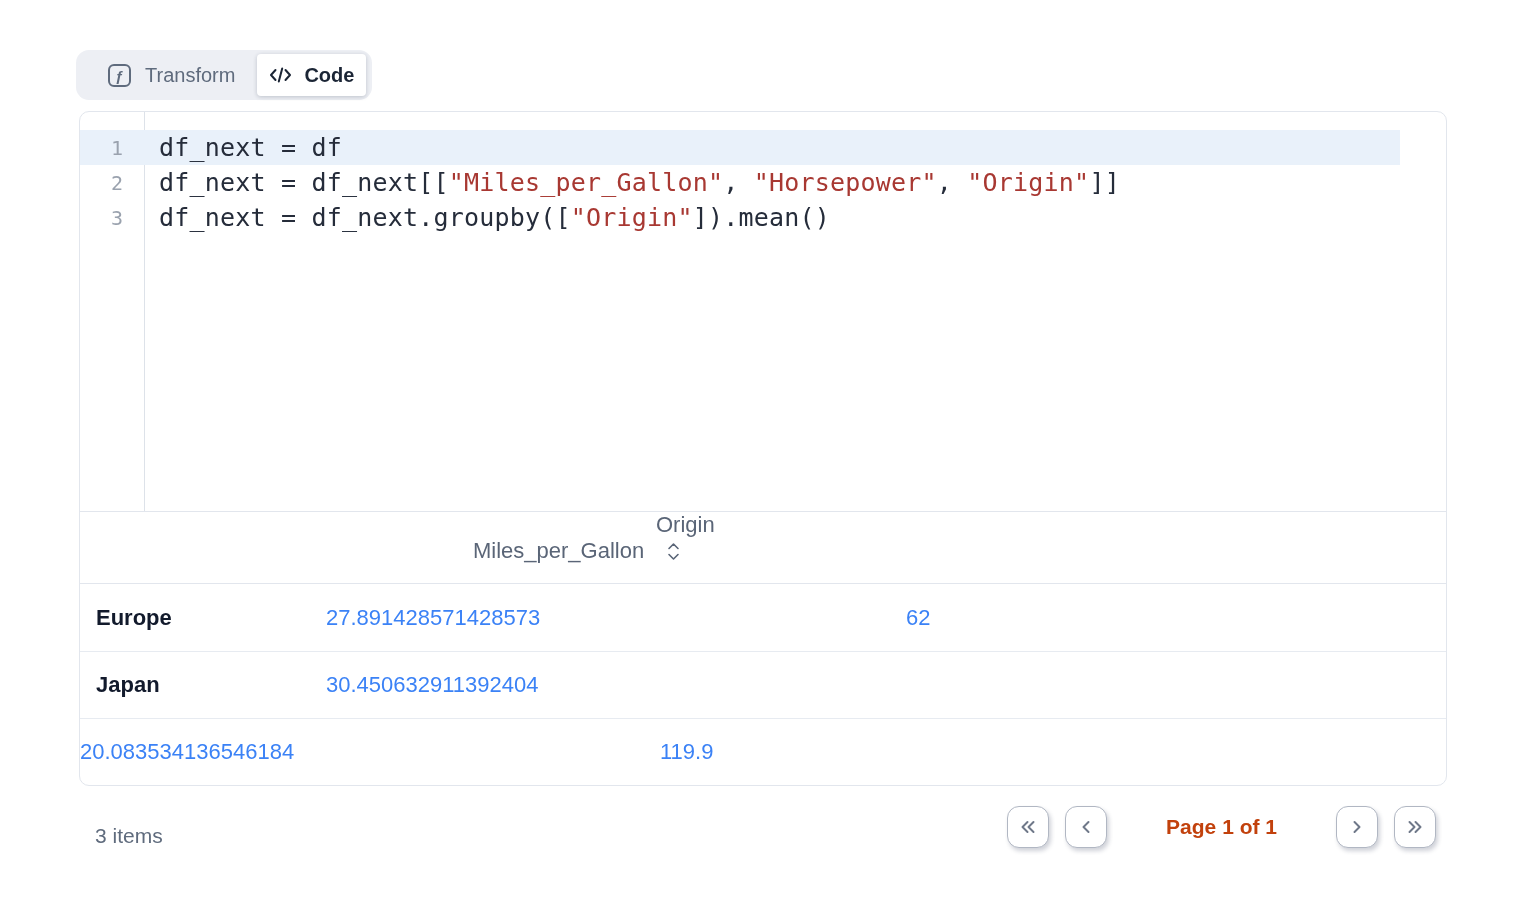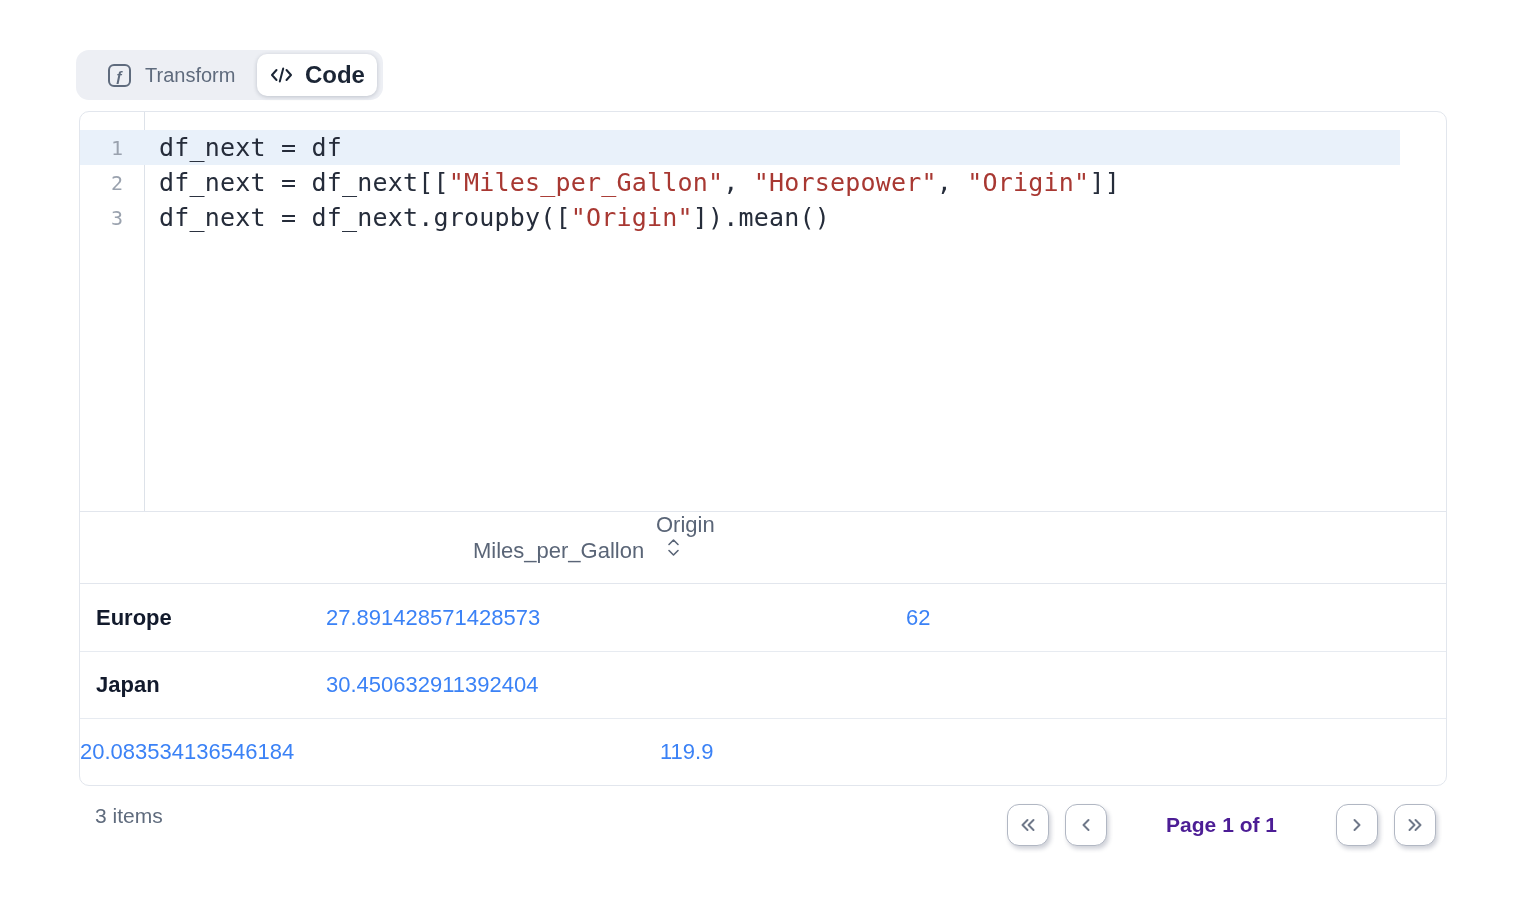--- a/index.html
+++ b/index.html
@@ -8,24 +8,24 @@
 
   
   .tabbar { position:absolute; left:76px; top:50px; height:50px;
             background:#edeff4; border-radius:13px; display:flex; align-items:center; }
   .tab { display:flex; align-items:center; cursor:pointer; }
   .tab-inactive { padding:0 22px 0 32px; gap:14px; color:#5f6b7d;
                   font-size:20px; font-weight:500; }
   .ficon { width:23px; height:23px; border:2px solid #5f6b7d; border-radius:6px;
            display:flex; align-items:center; justify-content:center;
            font-size:15px; font-weight:600; line-height:1; }
-  .tab-active { width:120px; height:42px; margin-right:6px; background:#ffffff;
-                border-radius:10px; box-shadow:0 1px 4px rgba(25,35,60,0.22);
+  .tab-active { width:109px; height:42px; margin-right:6px; background:#ffffff;
+                border-radius:4px; box-shadow:0 1px 4px rgba(25,35,60,0.22);
                 display:flex; align-items:center; justify-content:center; gap:12px;
-                color:#1b2535; font-size:24px; font-weight:700; }
+                color:#1b2535; font-size:20px; font-weight:700; }
 
   
   .panel { position:absolute; left:79px; top:111px; width:1368px;
            border:1px solid #e2e6ed; border-radius:10px; background:#fff; }
 
   
   .code-editor { position:relative; height:400px; border-bottom:1px solid #e2e6ed;
                  border-radius:10px 10px 0 0; overflow:hidden;
                  font-family:"DejaVu Sans Mono", monospace; }
   .gutter-rail { position:absolute; left:0; top:0; bottom:0; width:65px;
@@ -40,34 +40,34 @@
   .tok-str { color:#a83832; }
 
   
   .thead { display:flex; align-items:center; height:72px;
            border-bottom:1px solid #e2e6ed; color:#5a6577; font-size:22px;flex-direction:column; }
   .trow  { display:flex; align-items:center; height:67px; font-size:22px; }
   .trow + .trow { border-top:1px solid #e7ebf1; }
   .col1 { width:246px; padding-left:16px; flex:none; }
   .col2 { width:580px; flex:none; display:flex; align-items:center; }
   .col3 { flex:1; display:flex; align-items:center; }
-  .th-label { display:inline-flex; gap:22px; }
+  .th-label { display:inline-flex; align-items:center; gap:22px; }
   .sort-icon { flex:none; }
   .cell-origin { font-weight:700; color:#121a2c; }
   .cell-num { color:#3b82f6; }
 
   
   .footer { position:absolute; left:95px; top:804px; width:1341px; height:44px;
-            display:flex; align-items:flex-start; }
+            display:flex; align-items:flex-end; }
   .items-count { font-size:21px; color:#5f6b7d; }
   .pagination { margin-left:auto; display:flex; align-items:center; gap:16px; }
   .pg-btn { width:42px; height:42px; border:1px solid #b1b7c3; border-radius:12px;
             background:#ffffff; display:flex; align-items:center; justify-content:center;
             box-shadow:2px 3px 4px rgba(40,50,80,0.22); cursor:pointer; }
-  .page-label { font-size:21px; font-weight:600; color:#4c1d95; margin:0 43px; }
+  .page-label { font-size:21px; font-weight:600; color:#c2410c; margin:0 43px; }
 </style>
 </head>
 <body>
 
 <div class="tabbar">
   <div class="tab tab-inactive">
     <span class="ficon">ƒ</span>
     <span>Transform</span>
   </div>
   <div class="tab tab-active">

